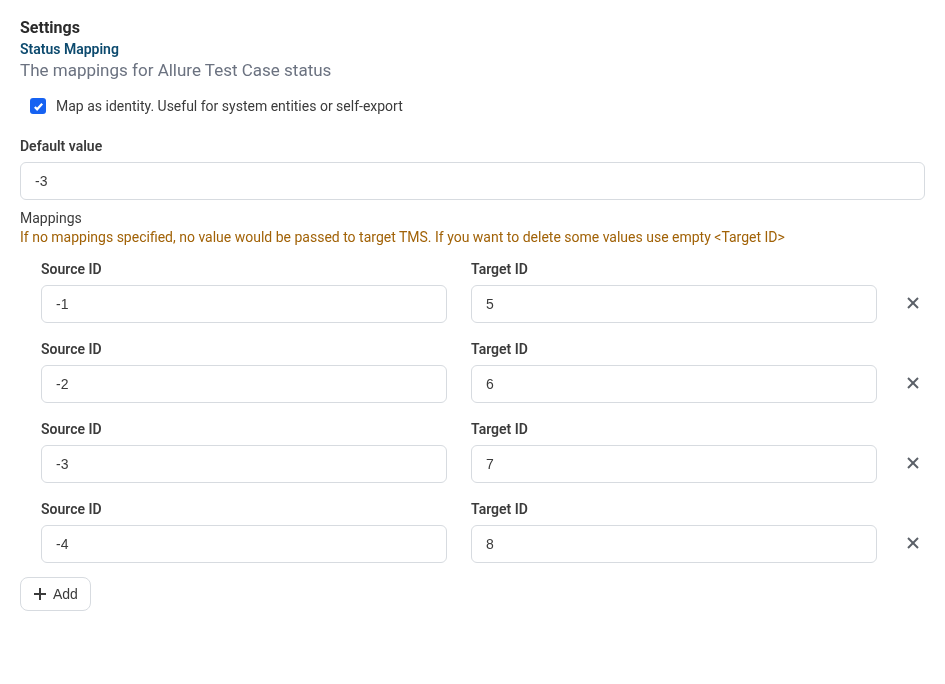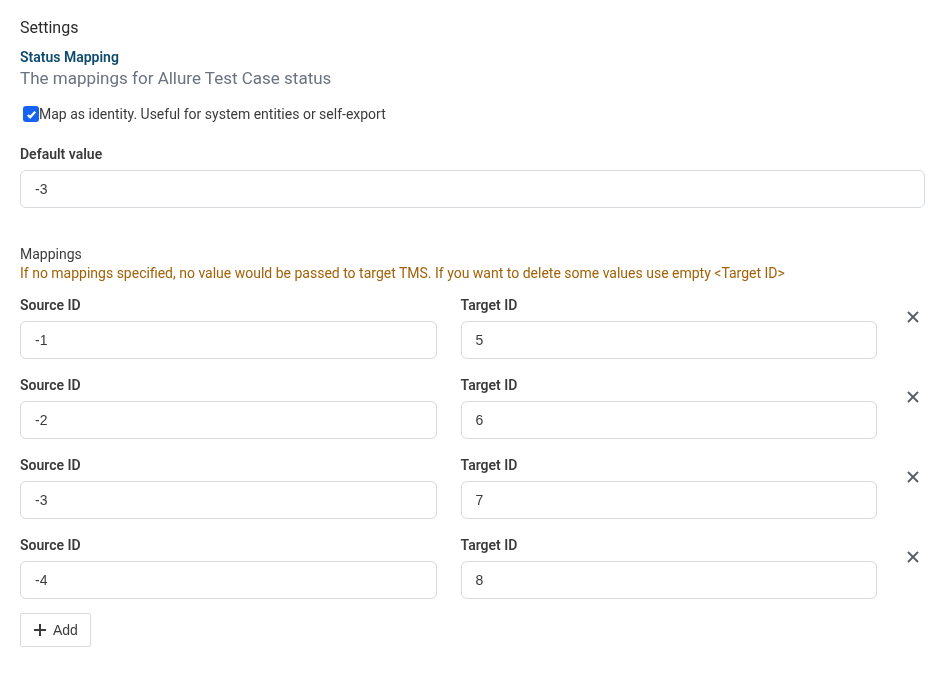--- a/index.html
+++ b/index.html
@@ -9,40 +9,40 @@
     }
     body {
       font-family: -apple-system, BlinkMacSystemFont, "Segoe UI", Roboto, Helvetica, Arial, sans-serif;
       background: #ffffff;
       color: #1a1a1a;
       padding: 18px 20px;
       width: 945px;
     }
     .page-title {
       font-size: 16px;
-      font-weight: 400;
+      font-weight: 700;
       color: #2a2a2a;
-      margin-bottom: 12px;
+      margin-bottom: 4px;
     }
     .section-title {
       font-size: 14px;
       font-weight: 600;
       color: #0c4a6e;
       margin-bottom: 3px;
     }
     .section-desc {
       font-size: 17px;
       color: #6b7280;
       margin-bottom: 18px;
     }
     .checkbox-row {
       display: flex;
       align-items: center;
-      gap: 0;
-      margin-left: 3px;
+      gap: 10px;
+      margin-left: 10px;
       margin-bottom: 24px;
     }
     .checkbox {
       width: 16px;
       height: 16px;
       border-radius: 3px;
       background: #1662f2;
       display: flex;
       align-items: center;
       justify-content: center;
@@ -70,37 +70,39 @@
       width: 100%;
       font-size: 14px;
       color: #3b3b3b;
       padding: 10px 14px;
       border: 1px solid #d7dbe0;
       border-radius: 6px;
       background: #fff;
       outline: none;
     }
     .default-block {
-      margin-bottom: 38px;
+      margin-bottom: 10px;
     }
     .mappings-title {
       font-size: 14px;
       font-weight: 400;
       color: #3b3b3b;
       margin-bottom: 3px;
     }
     .mappings-desc {
       font-size: 14px;
       color: #a16207;
       margin-bottom: 16px;
     }
     .row {
       display: flex;
+      align-items: flex-end;
       gap: 24px;
       margin-bottom: 18px;
+      margin-left: 21px;
     }
     .col {
       flex: 1;
       min-width: 0;
     }
     .remove-btn {
       width: 24px;
       height: 40px;
       display: flex;
       align-items: center;
@@ -116,21 +118,21 @@
       fill: none;
     }
     .add-btn {
       display: inline-flex;
       align-items: center;
       gap: 6px;
       font-size: 14px;
       color: #3b3b3b;
       padding: 8px 12px;
       border: 1px solid #d7dbe0;
-      border-radius: 2px;
+      border-radius: 8px;
       background: #fff;
       cursor: pointer;
       margin-top: 14px;
     }
     .add-btn svg {
       width: 14px;
       height: 14px;
       stroke: #3b3b3b;
       stroke-width: 2;
       fill: none;

